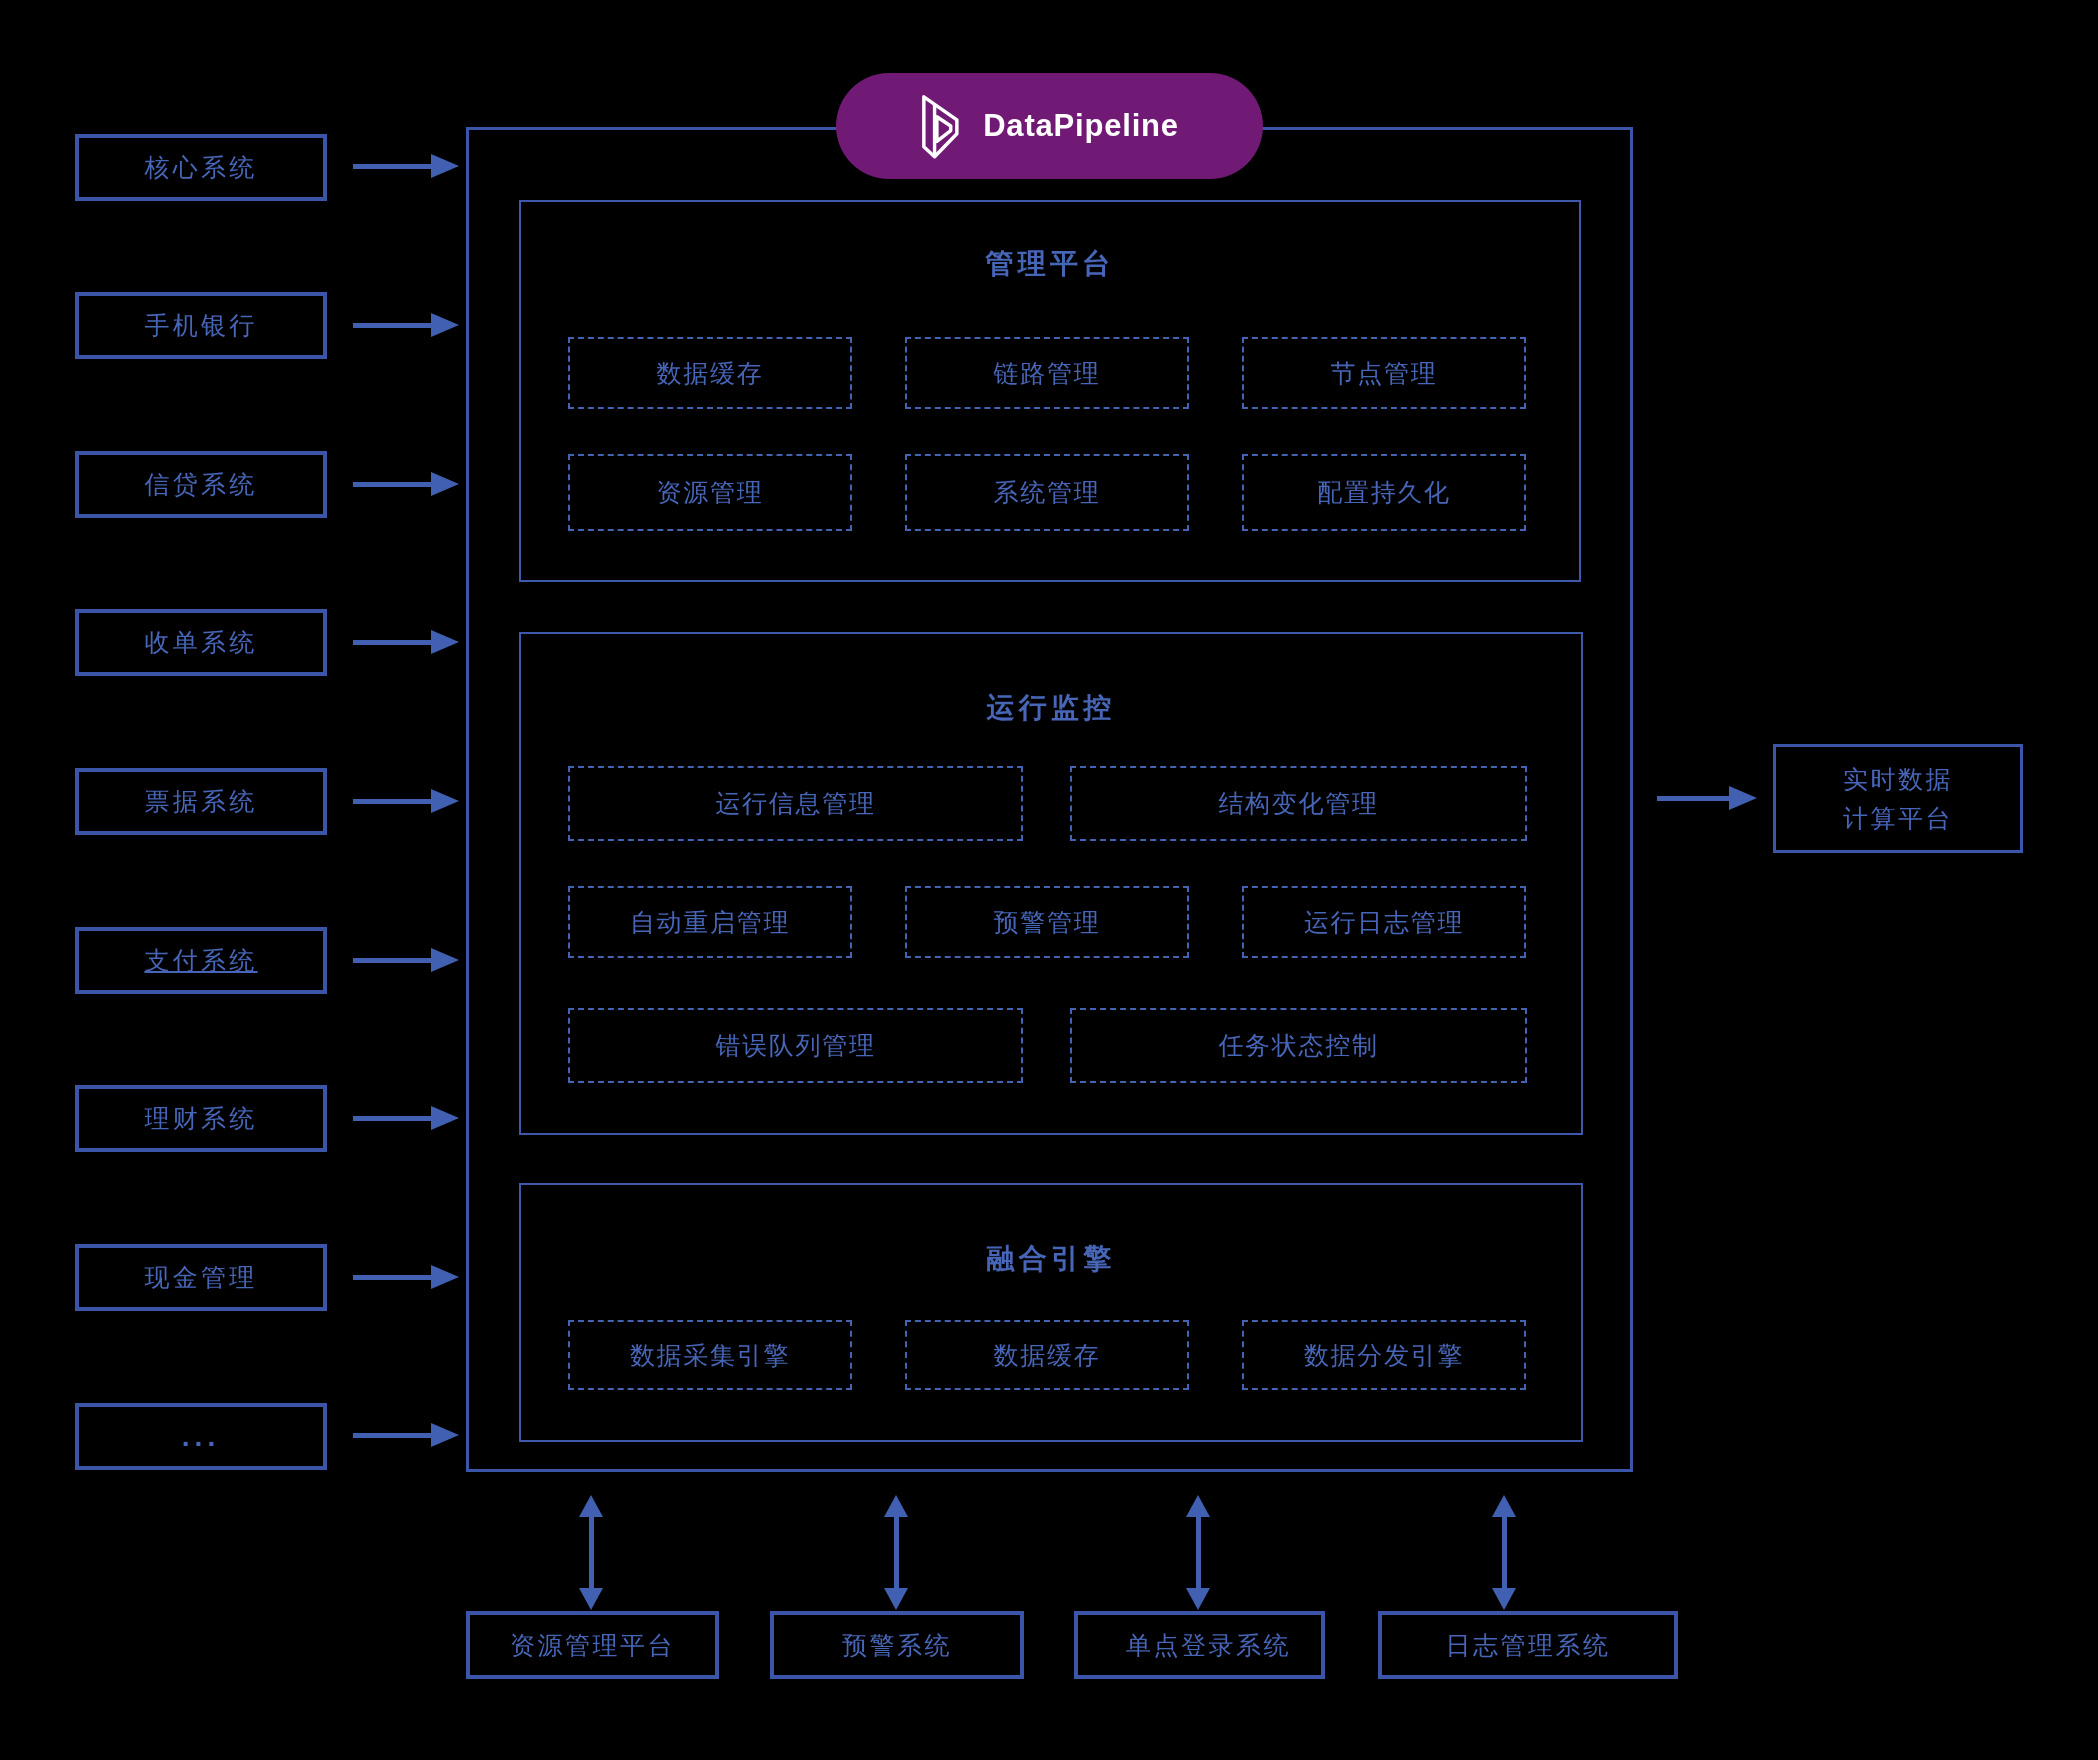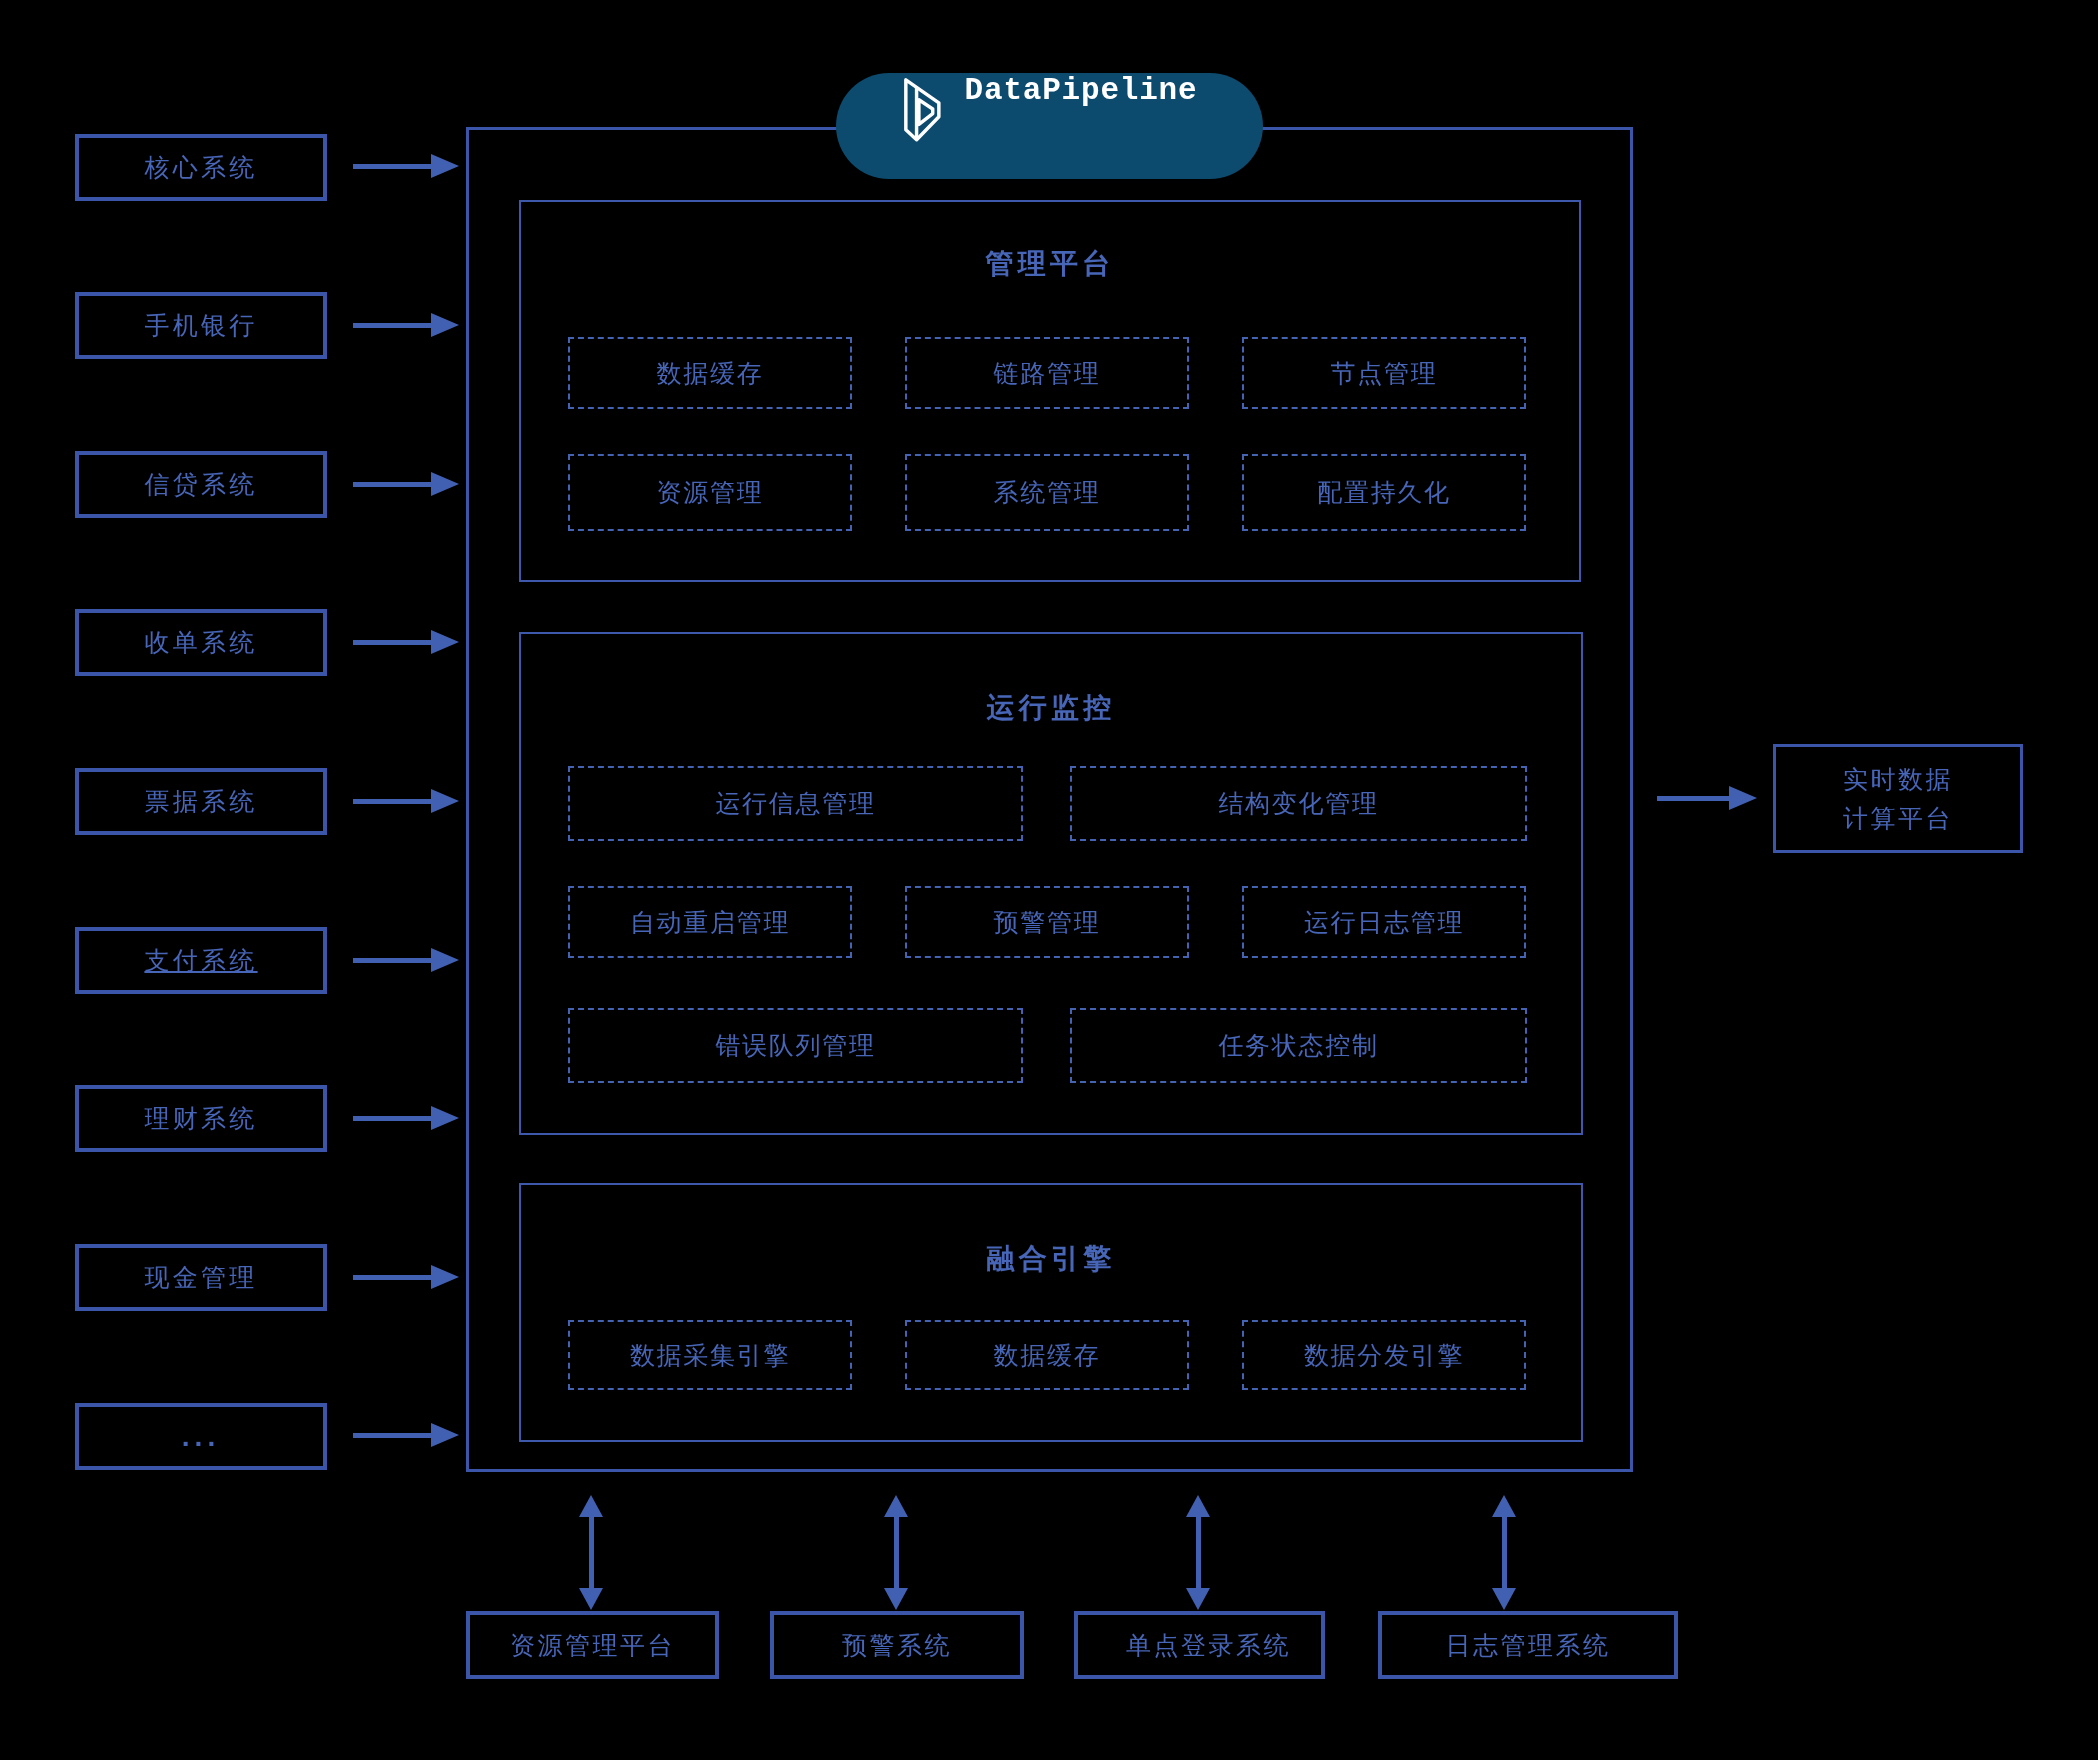--- a/index.html
+++ b/index.html
@@ -19,22 +19,22 @@
   
   .arrow-r{width:106px;height:25px;}
   .arrow-r .shaft{position:absolute;left:0;top:10px;width:79px;height:5px;background:#4160B2;}
   .arrow-r .head{position:absolute;left:78px;top:0;width:0;height:0;
        border-left:28px solid #4160B2;border-top:12.5px solid transparent;border-bottom:12.5px solid transparent;}
 
   
   .main-frame{left:466px;top:127px;width:1167px;height:1345px;border:3.3px solid #3B55A8;}
 
   
-  .pill{left:836px;top:73px;width:427px;height:106px;background:#0c4a6e;border-radius:53px;
-        display:flex;align-items:flex-start;justify-content:center;gap:20px;font-family:Liberation Mono, monospace;}
+  .pill{left:836px;top:73px;width:427px;height:106px;background:#701a75;border-radius:53px;
+        display:flex;align-items:center;justify-content:center;gap:20px;}
   .brand-text{color:#FFFFFF;font-size:31px;font-weight:600;letter-spacing:0.8px;}
 
   
   .section{border:2.5px solid #3E59AC;}
   .sec-mgmt{left:519px;top:200px;width:1062px;height:382px;}
   .sec-mon {left:519px;top:632px;width:1064px;height:503px;}
   .sec-eng {left:519px;top:1183px;width:1064px;height:259px;}
   .section-title{position:absolute;left:0;width:100%;text-align:center;
         font-size:28px;font-weight:bold;color:#4766B8;letter-spacing:4.2px;}
   .sec-mgmt .section-title{top:43px;}

